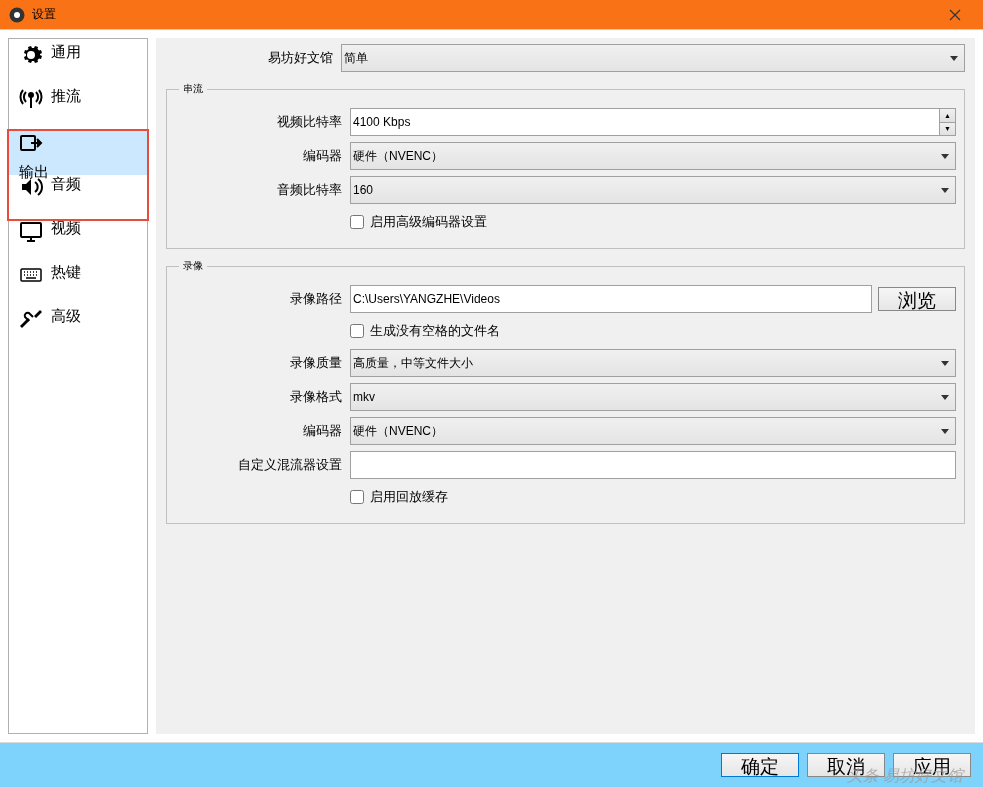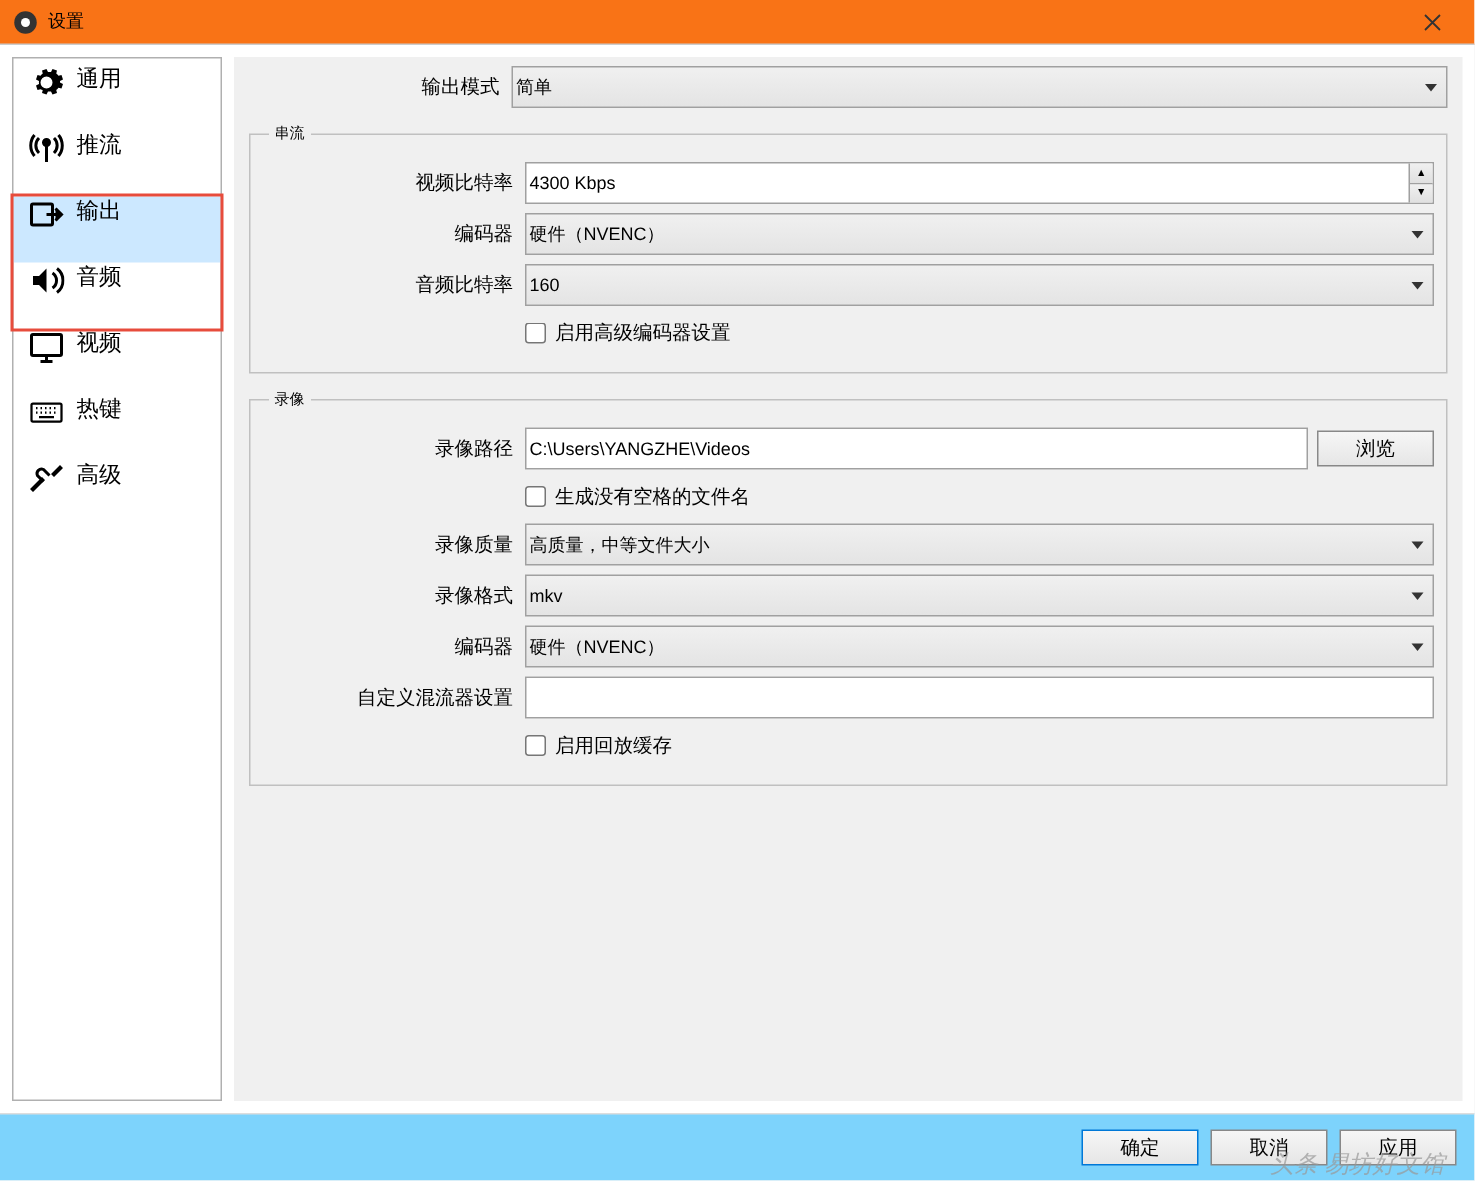--- a/index.html
+++ b/index.html
@@ -7,21 +7,21 @@
     
     .titlebar { height: 30px; display: flex; align-items: center; padding: 0 8px; border-bottom: 1px solid #ccc; background: #f97316; }
     .titlebar .logo { width: 18px; height: 18px; margin-right: 6px; }
     .titlebar .title { flex: 1; font-size: 12px; }
     .titlebar .close { width: 40px; height: 30px; display: flex; align-items: center; justify-content: center; cursor: pointer; }
     
     .body { display: flex; height: 712px; padding: 8px; gap: 8px; }
     
     .sidebar { width: 140px; border: 1px solid #b0b0b0; background: #fff; padding: 4px 0; position: relative; }
     .sidebar-item { display: flex; height: 44px; padding: 0 10px; cursor: pointer; gap: 8px; }
-    .sidebar-item.selected { background: #cce8ff; }
+    .sidebar-item.selected { background: #cce8ff; flex-direction: column; }
     .sidebar-item .icon { width: 24px; height: 24px; display: flex; align-items: center; justify-content: center; flex-shrink: 0; }
     .sidebar-item .label { font-size: 15px; }
     .highlight-box { position: absolute; border: 2px solid #e74c3c; pointer-events: none; }
     
     .content { flex: 1; background: #f0f0f0; border: none; padding: 6px 10px 10px 10px; overflow: hidden; }
     
     .row { display: flex; align-items: center; margin-bottom: 6px; min-height: 24px; }
     .row-label { width: 175px; text-align: right; padding-right: 8px; font-size: 13px; flex-shrink: 0; }
     .row-field { flex: 1; display: flex; align-items: center; gap: 6px; }
     
@@ -37,21 +37,21 @@
     .text-input { background: #fff; }
     .spin-input { background: #fff; padding-right: 16px; }
     .spin-input .spinners { position: absolute; right: 0; top: 0; bottom: 0; width: 16px; display: flex; flex-direction: column; border-left: 1px solid #a0a0a0; }
     .spin-input .spinners div { flex: 1; background: linear-gradient(#f0f0f0,#e0e0e0); display: flex; align-items: center; justify-content: center; font-size: 7px; cursor: pointer; }
     .spin-input .spinners div:first-child { border-bottom: 1px solid #a0a0a0; }
     
     .checkbox-row { display: flex; align-items: center; gap: 6px; padding-left: 0; }
     .checkbox-row input[type="checkbox"] { width: 14px; height: 14px; }
     .checkbox-row label { font-size: 13px; }
     
-    .btn { height: 24px; min-width: 78px; border: 1px solid #888; background: linear-gradient(#f6f6f6,#e6e6e6); cursor: pointer; font-size: 13px; padding: 0 12px; }
+    .btn { height: 24px; min-width: 78px; border: 1px solid #888; background: linear-gradient(#f6f6f6,#e6e6e6); cursor: pointer; font-size: 19px; padding: 0 12px; }
     .btn.primary { border: 1px solid #0078d7; }
     
     .footer { position: absolute; bottom: 0; left: 0; right: 0; height: 45px; display: flex; align-items: center; justify-content: flex-end; padding: 0 12px; gap: 8px; border-top: 1px solid #ddd; background: #7dd3fc; }
     .watermark { position: absolute; right: 20px; bottom: 0; font-size: 16px; color: #999; pointer-events: none; opacity: 0.7; font-style: italic; }
     
     .flex1 { flex: 1; }
   </style>
 </head>
 <body>
 
@@ -136,36 +136,36 @@
       </span>
       <span class="label">高级</span>
     </div>
 
     <div class="highlight-box" style="left:-2px; top:90px; width:142px; height:92px;"></div>
   </div>
 
   <div class="content">
 
     <div class="row">
-      <div class="row-label">输出模式</div>
+      <div class="row-label">易坊好文馆</div>
       <div class="row-field">
         <div class="combo flex1">
             <span>简单</span>
           </div>
       </div>
     </div>
 
     <fieldset>
       <legend>串流</legend>
 
       <div class="row">
         <div class="row-label">视频比特率</div>
         <div class="row-field">
           <div class="spin-input flex1">
-            <span>4300 Kbps</span>
+            <span>4100 Kbps</span>
             <div class="spinners">
                 <div>▲</div>
                 <div>▼</div>
               </div>
           </div>
         </div>
       </div>
 
       <div class="row">
         <div class="row-label">编码器</div>

